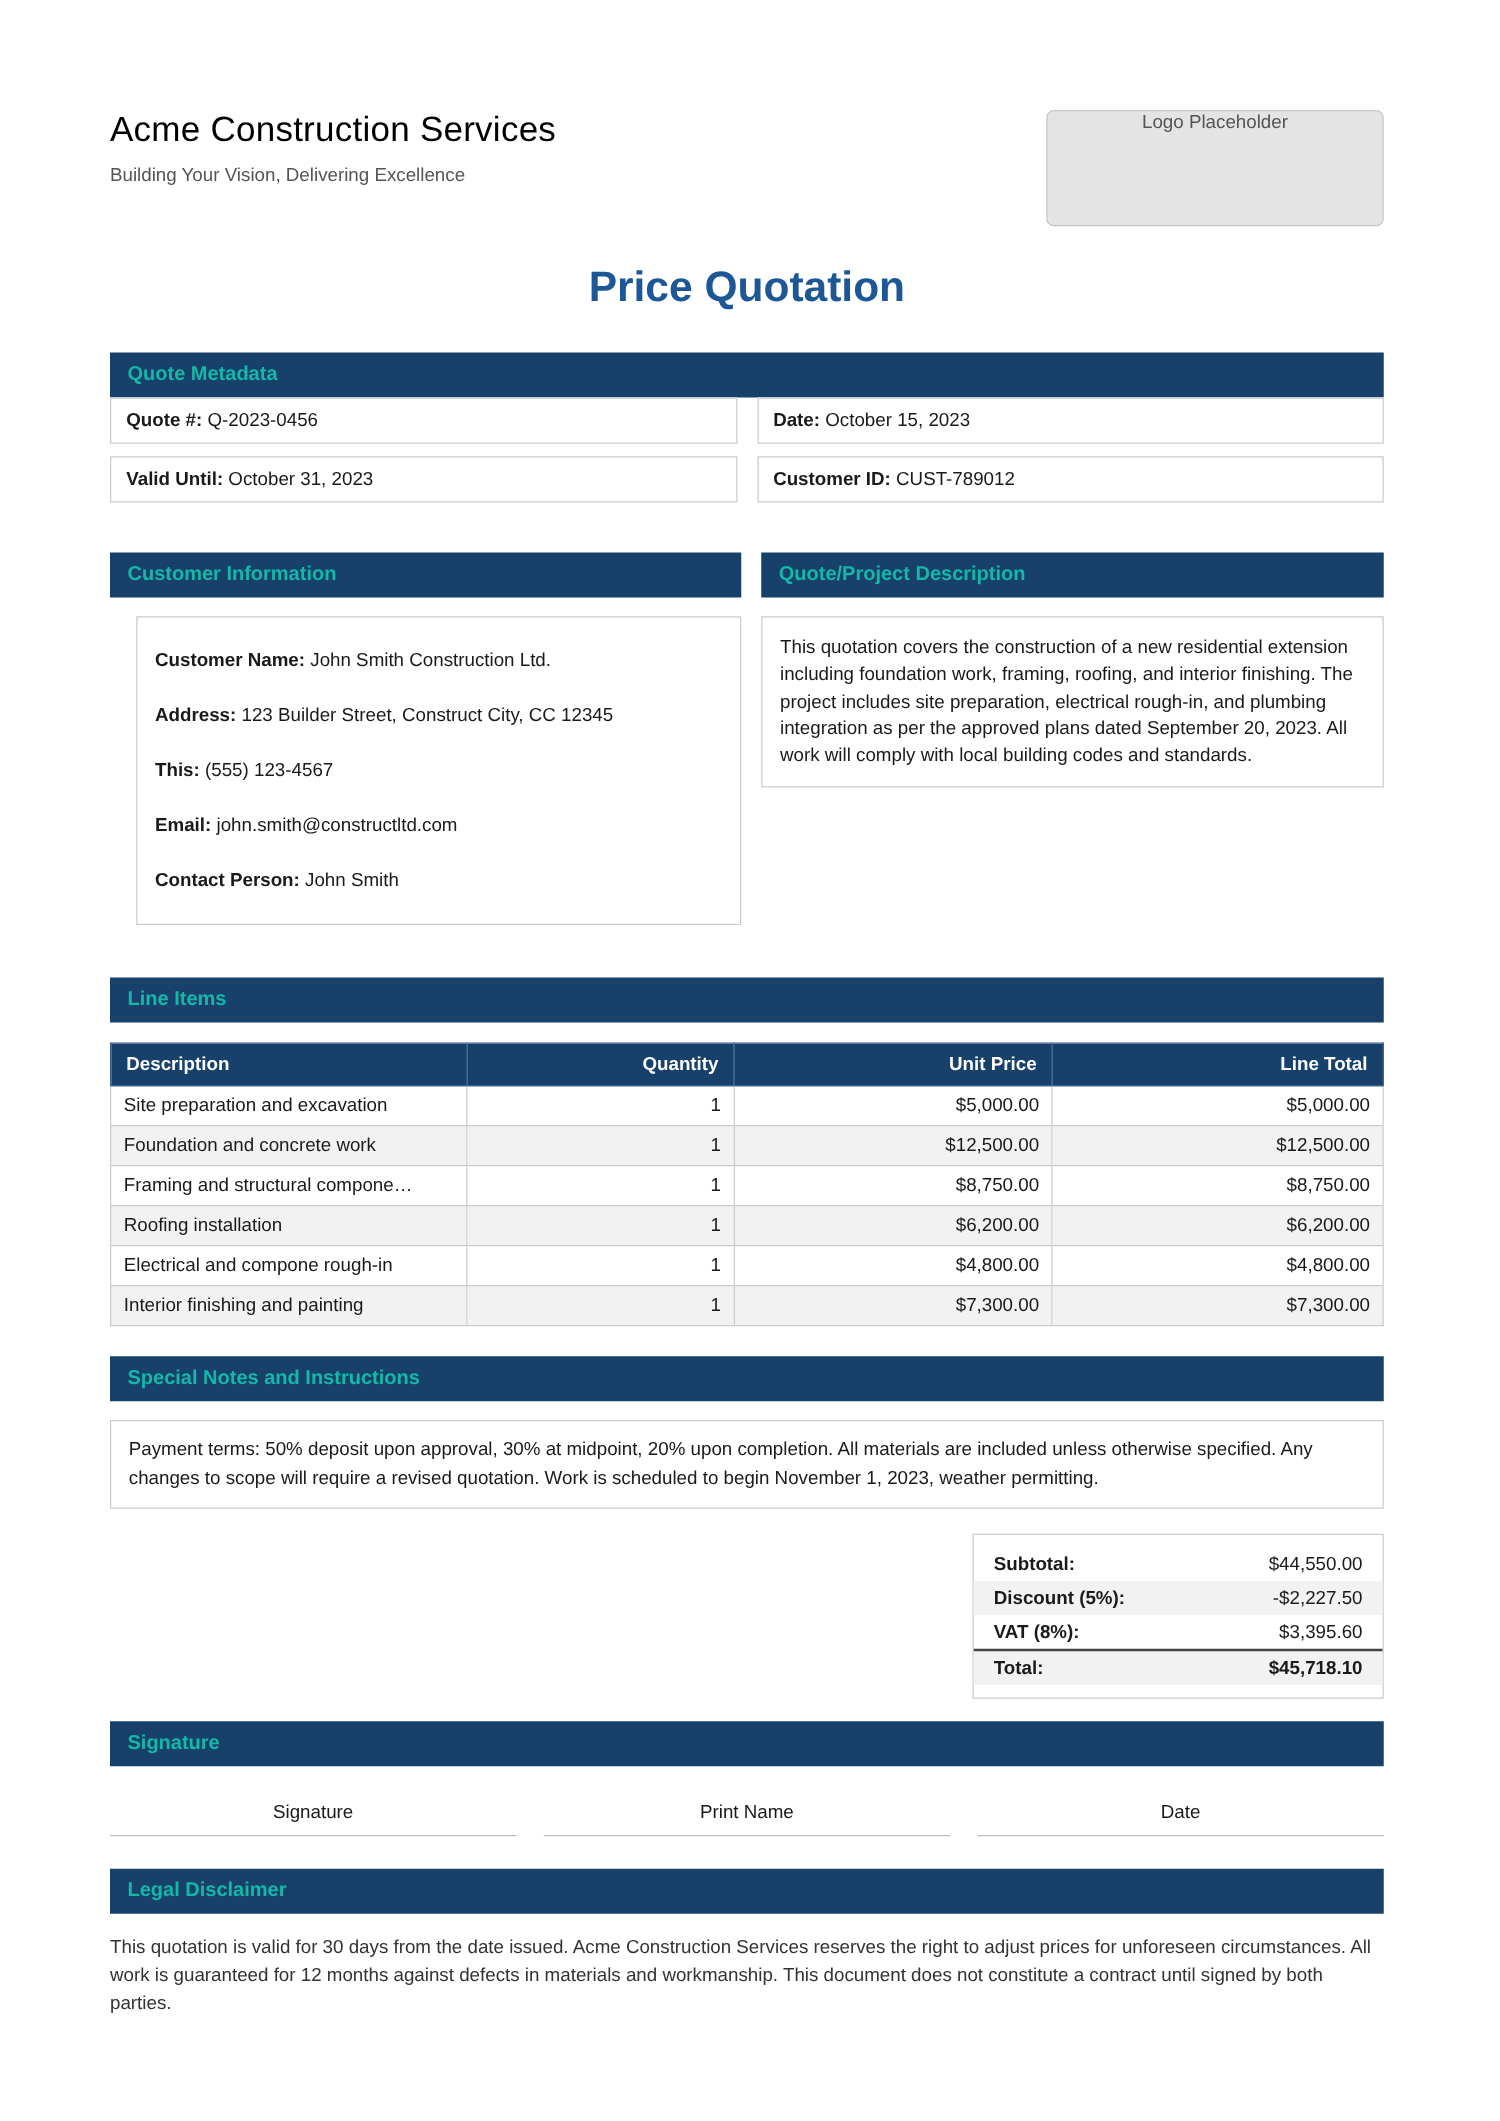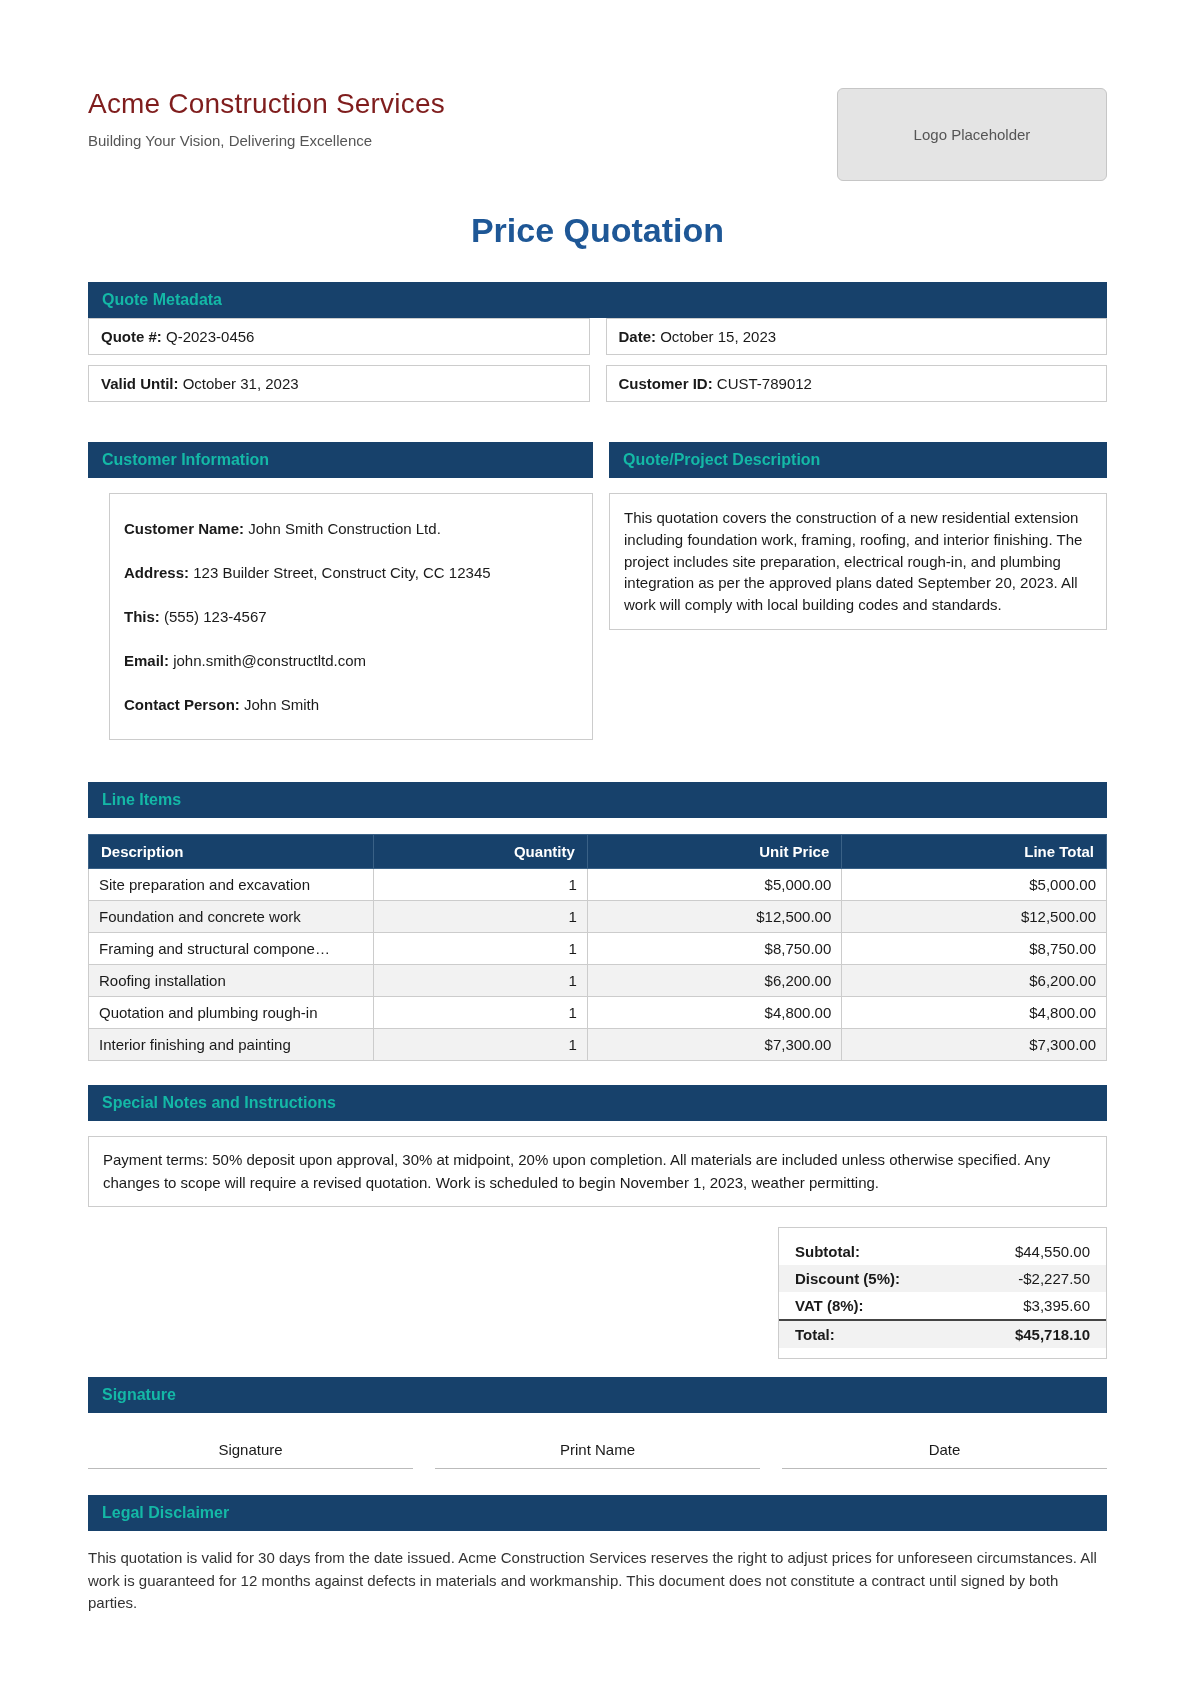--- a/index.html
+++ b/index.html
@@ -12,25 +12,25 @@
   html,body{background:#ffffff;}
   body{
     width:1200px;height:1697px;overflow:hidden;
     font-family:"Liberation Sans","DejaVu Sans",sans-serif;
     color:#1a1a1a;font-size:15px;
     padding:88px 93px 0 88px;
   }
   .content{width:1019px;}
   
   .doc-header{display:flex;justify-content:space-between;align-items:flex-start;}
-  .company-name{font-size:28px;font-weight:400;color:#7f1d1d;letter-spacing:.2px;}
+  .company-name{font-size:28px;font-weight:400;color:#000000;letter-spacing:.2px;}
   .company-tagline{font-size:15px;color:#555;margin-top:12px;}
   .logo-box{
     width:270px;height:93px;background:#E4E4E4;border:1px solid #C6C6C6;
-    border-radius:6px;display:flex;align-items:center;justify-content:center;
+    border-radius:6px;display:flex;align-items:flex-start;justify-content:center;
     color:#555;font-size:15px;
   }
   
   .doc-title{
     text-align:center;color:var(--title-color);font-size:34px;font-weight:700;
     margin-top:30px;
   }
   
   .section-bar{
     background:var(--bar-bg);color:#14b8a6;font-weight:700;font-size:16px;
@@ -179,21 +179,21 @@
         <td>$8,750.00</td>
         <td>$8,750.00</td>
       </tr>
       <tr>
         <td>Roofing installation</td>
         <td>1</td>
         <td>$6,200.00</td>
         <td>$6,200.00</td>
       </tr>
       <tr>
-        <td>Quotation and plumbing rough-in</td>
+        <td>Electrical and compone rough-in</td>
         <td>1</td>
         <td>$4,800.00</td>
         <td>$4,800.00</td>
       </tr>
       <tr>
         <td>Interior finishing and painting</td>
         <td>1</td>
         <td>$7,300.00</td>
         <td>$7,300.00</td>
       </tr>

